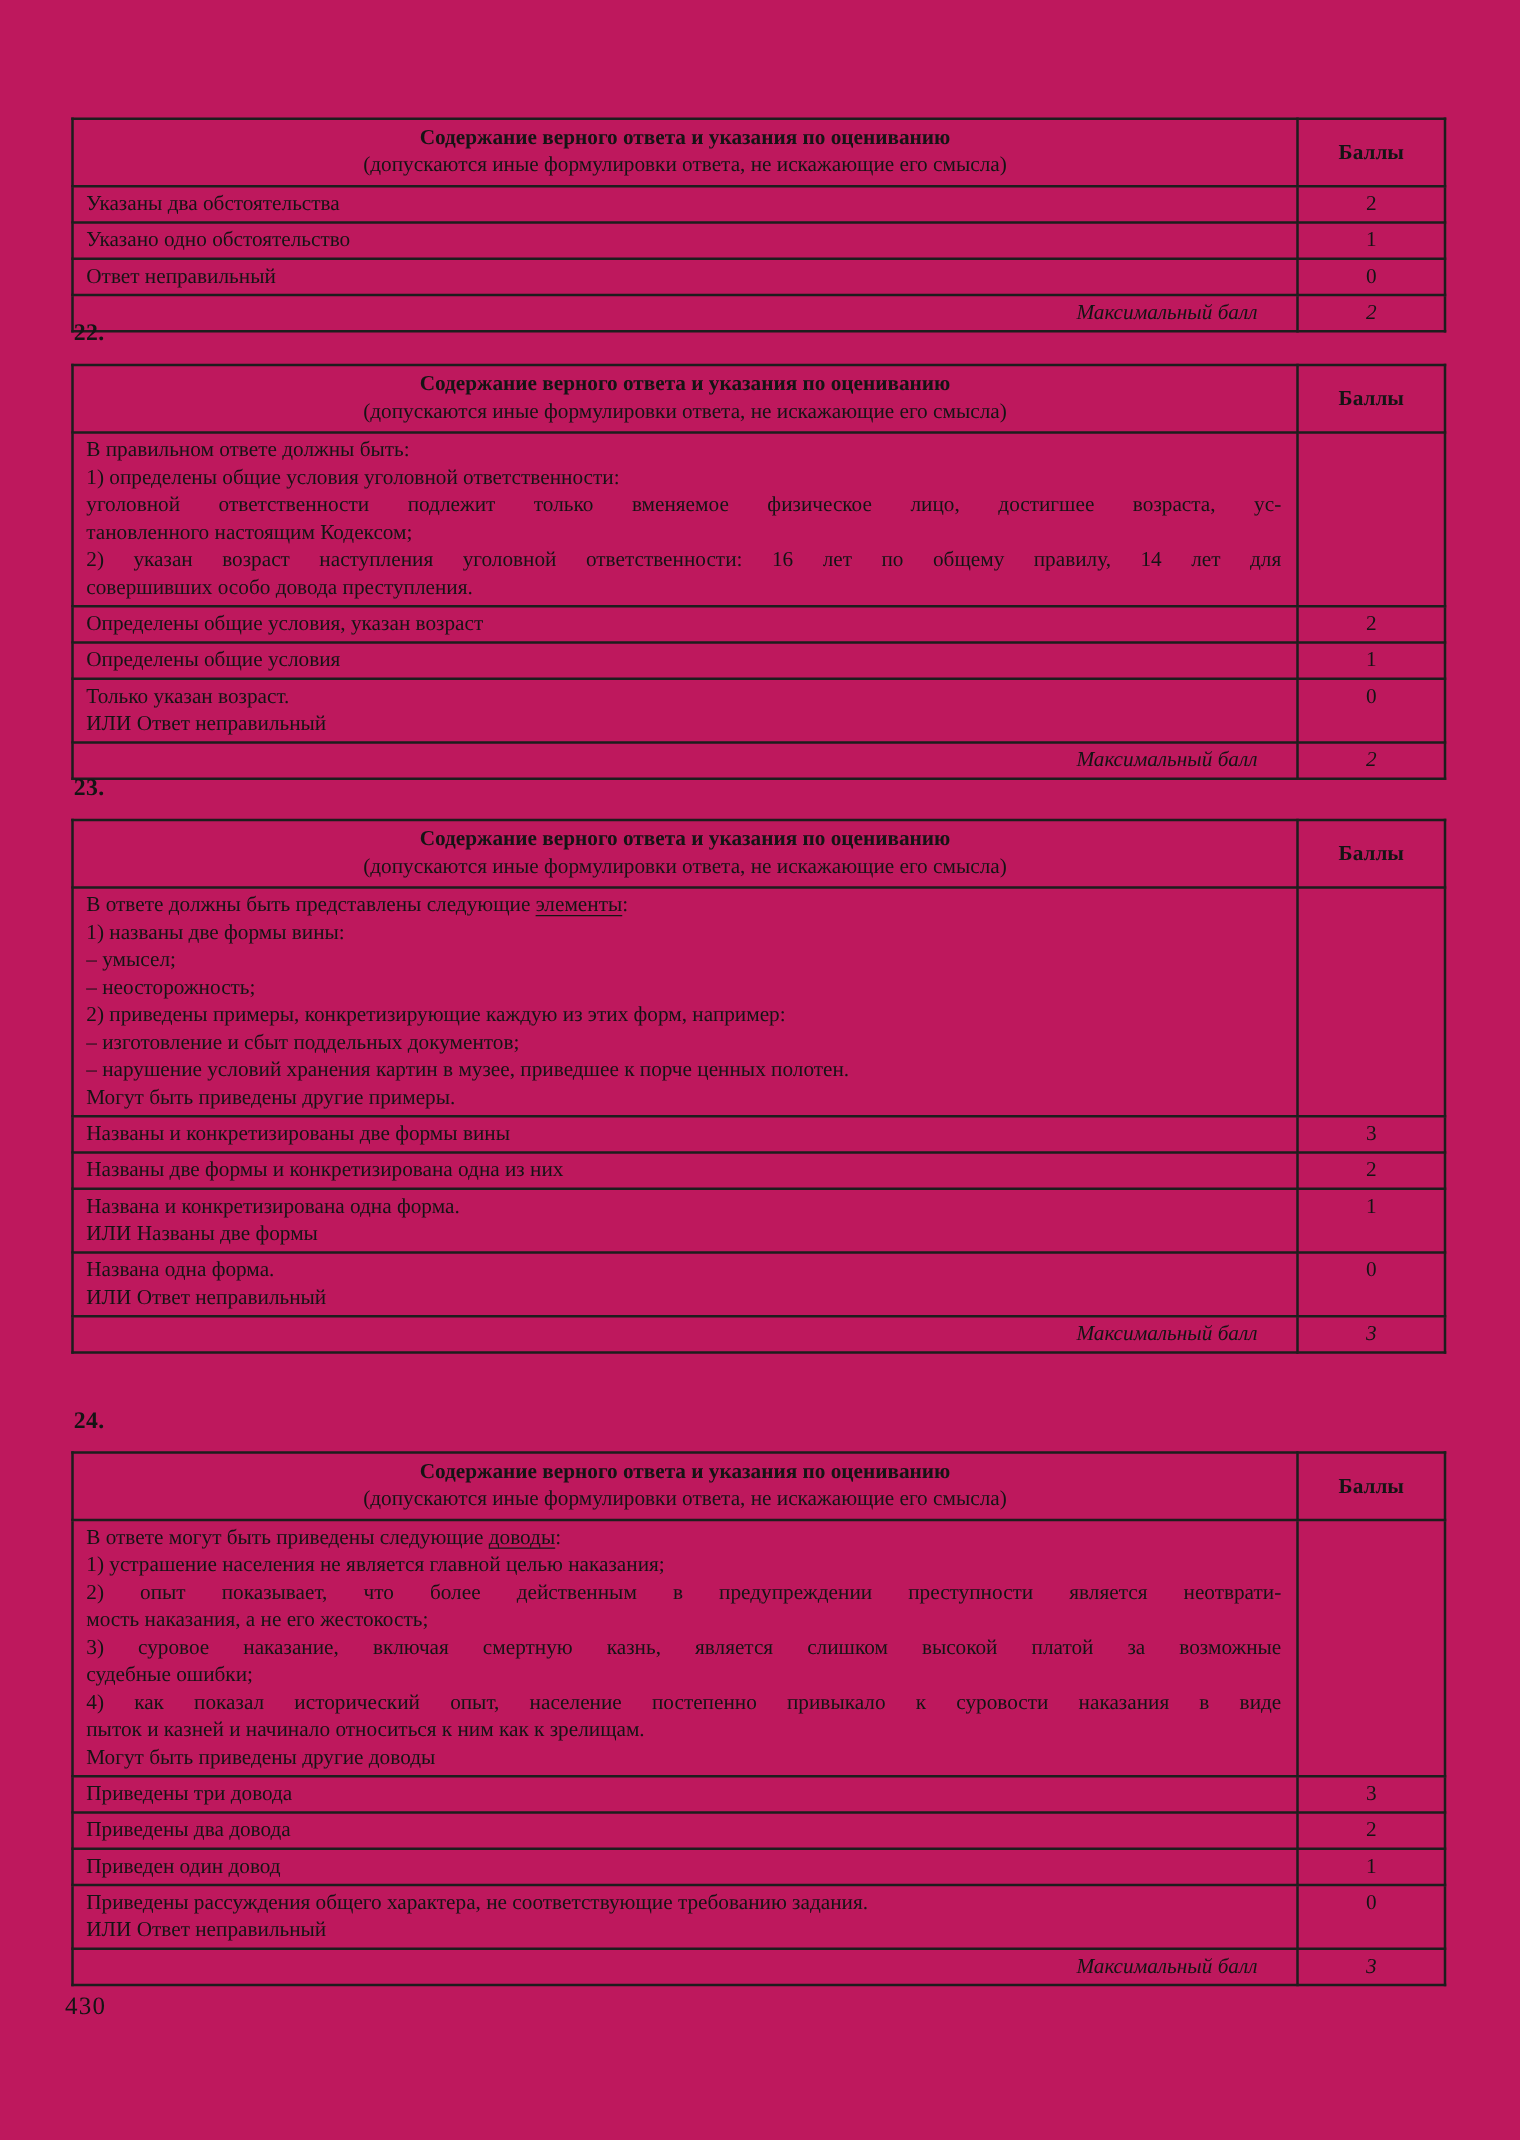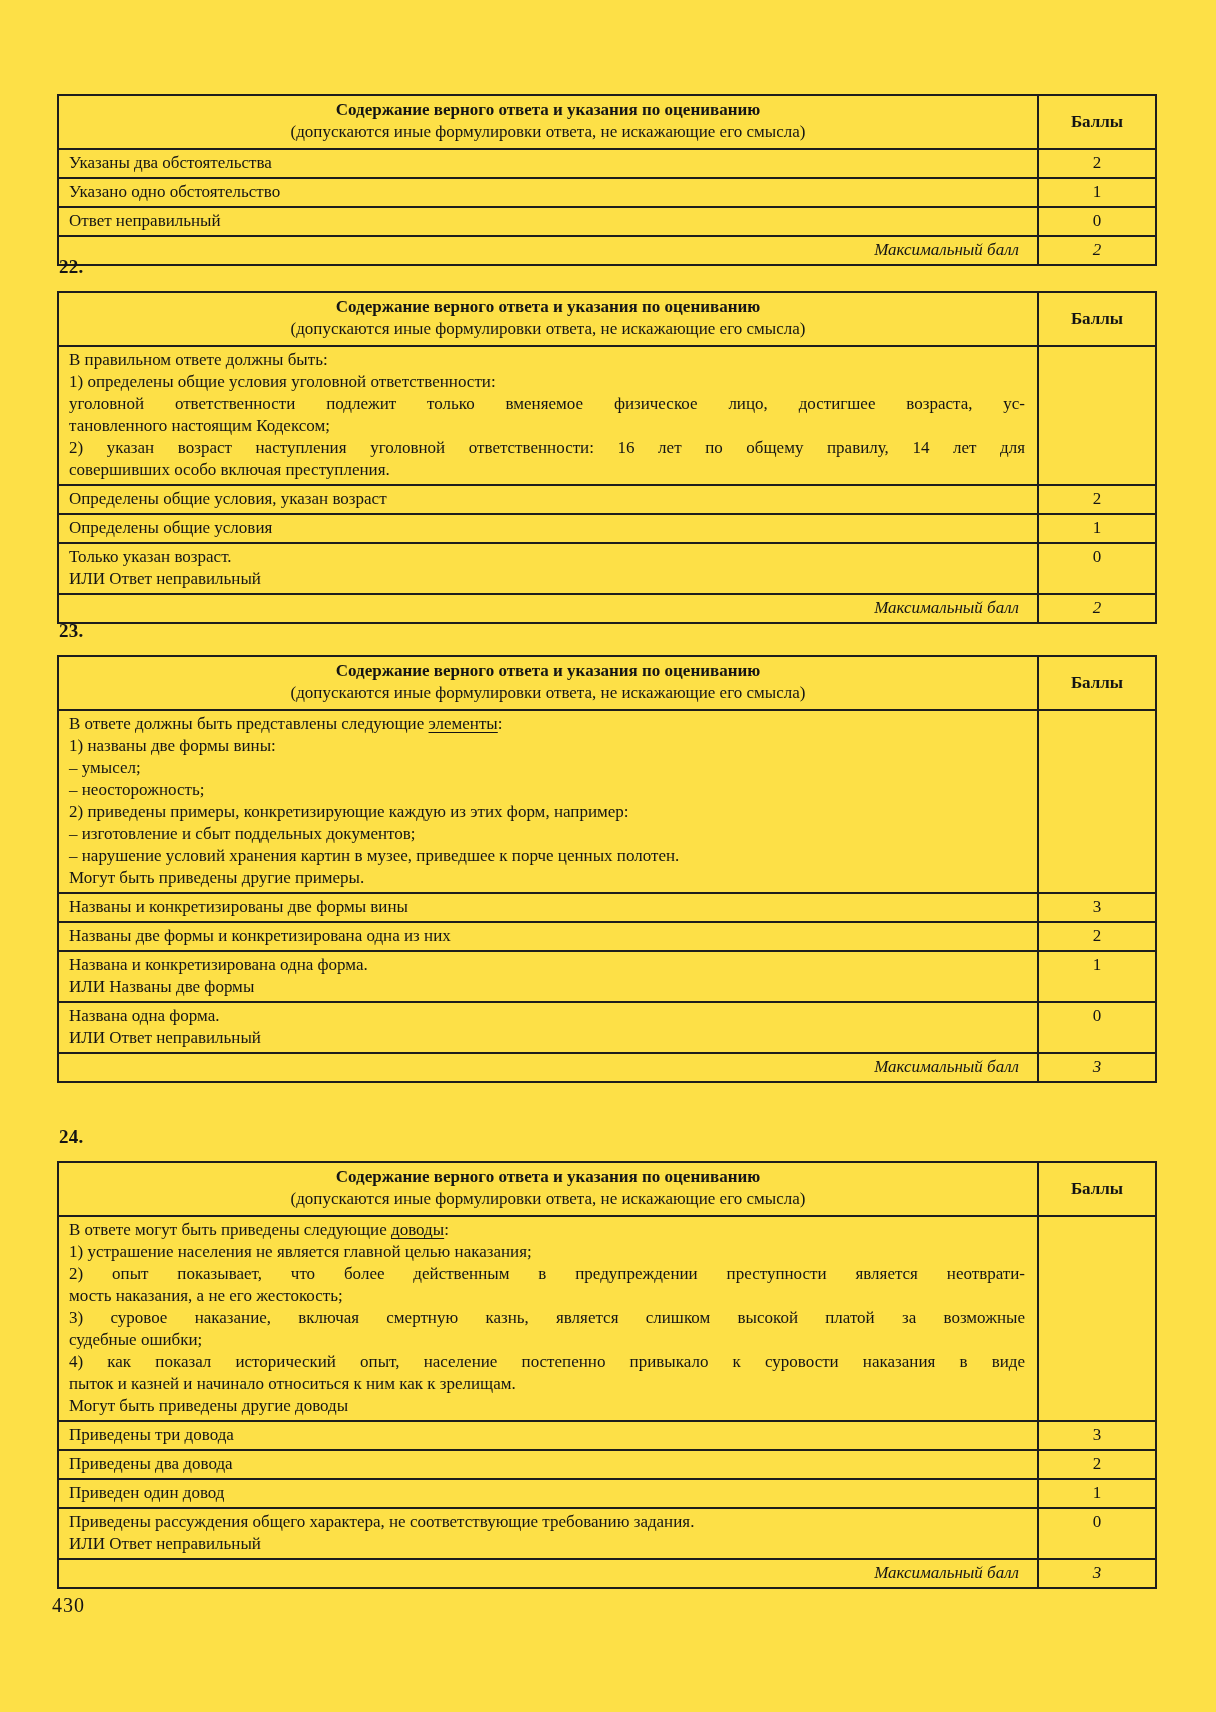--- a/index.html
+++ b/index.html
@@ -1,40 +1,40 @@
 <!DOCTYPE html>
 <html lang="ru"><head>
 <meta charset="utf-8">
 <style>
   html,body{margin:0;padding:0;}
   body{
     width:1216px;height:1712px;background:#fdfdfc;color:#141414;
     font-family:"Liberation Serif","DejaVu Serif",serif;
     position:relative;overflow:hidden;
   }
-  .page{position:absolute;inset:0;background:#fde047;}
+  .page{position:absolute;inset:0;background:#be185d;}
   .sec{position:absolute;left:57px;width:1100px;}
   #sec0{top:94px;}
   #sec1{top:256px;}
   #sec2{top:620px;}
   #sec3{top:1086px;margin-top:40px;}
   .sec-label{font-weight:bold;font-size:19px;margin:0 0 13px 2px;letter-spacing:.3px;}
   table{width:100%;border-collapse:collapse;table-layout:fixed;}
   col.c-body{width:auto;}
   col.c-score{width:118px;}
   th,td{border:2px solid #1d1d1d;vertical-align:top;}
   th.head-cell{padding:3px 10px 5px;font-size:17px;line-height:22px;text-align:center;font-weight:normal;}
   th.head-cell .h-title{font-weight:bold;}
   th.head-cell .h-sub{font-weight:normal;}
   th.points-cell{font-size:17px;font-weight:bold;text-align:center;vertical-align:top;padding-top:16px;}
   td.cell{padding:2px 12px 3px 10px;font-size:17px;line-height:22px;text-align:left;}
   td.score{padding:2px 4px;font-size:17px;line-height:22px;text-align:center;}
   .line{min-height:22px;}
   .jl{text-align:justify;text-align-last:justify;}
-  tr.max td.cell{text-align:right;font-style:italic;padding-right:18px;}
+  tr.max td.cell{text-align:right;font-style:italic;padding-right:31px;}
   tr.max td.score{font-style:italic;}
   u{text-underline-offset:3px;}
   .page-number{position:absolute;left:52px;top:1594px;font-size:20px;letter-spacing:1px;}
 </style>
 </head>
 <body>
 
 <div class="page">
 
   <section class="sec" id="sec0">
@@ -96,21 +96,21 @@
         </tr>
       </thead>
       <tbody>
           <tr class="">
             <td class="cell">
               <div class="line">В правильном ответе должны быть:</div>
               <div class="line">1) определены общие условия уголовной ответственности:</div>
               <div class="line jl">уголовной ответственности подлежит только вменяемое физическое лицо, достигшее возраста, ус-</div>
               <div class="line">тановленного настоящим Кодексом;</div>
               <div class="line jl">2) указан возраст наступления уголовной ответственности: 16 лет по общему правилу, 14 лет для</div>
-              <div class="line">совершивших особо включая преступления.</div>
+              <div class="line">совершивших особо довода преступления.</div>
             </td>
             <td class="score"></td>
           </tr>
           <tr class="">
             <td class="cell">
               <div class="line">Определены общие условия, указан возраст</div>
             </td>
             <td class="score">2</td>
           </tr>
           <tr class="">

